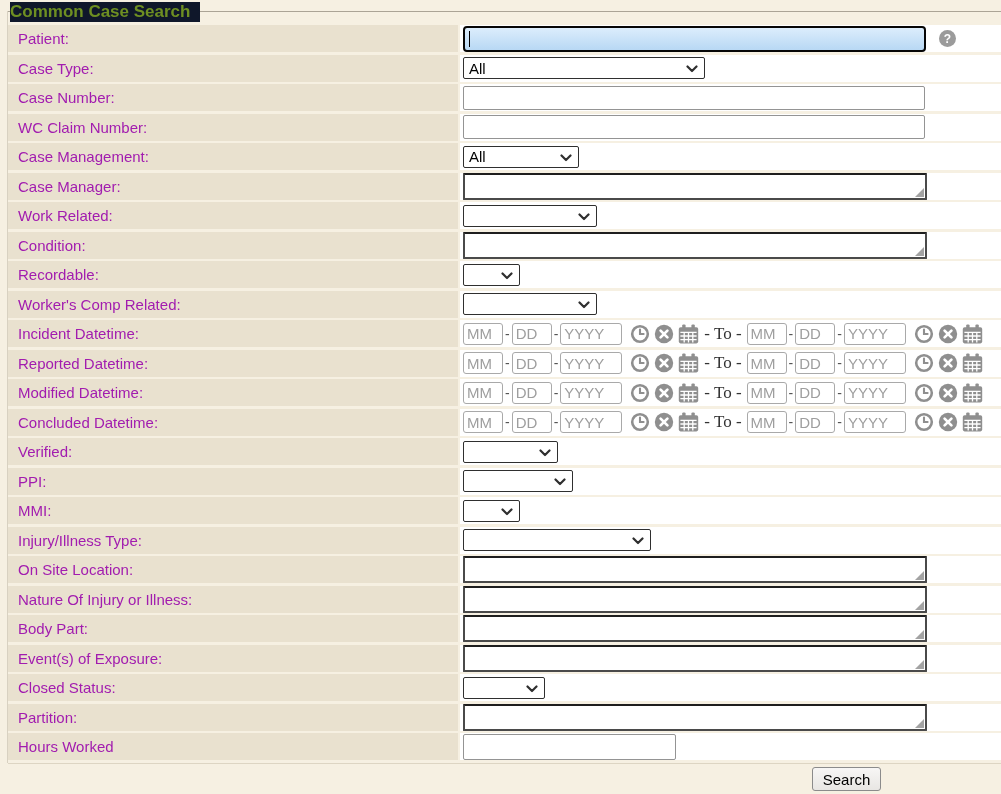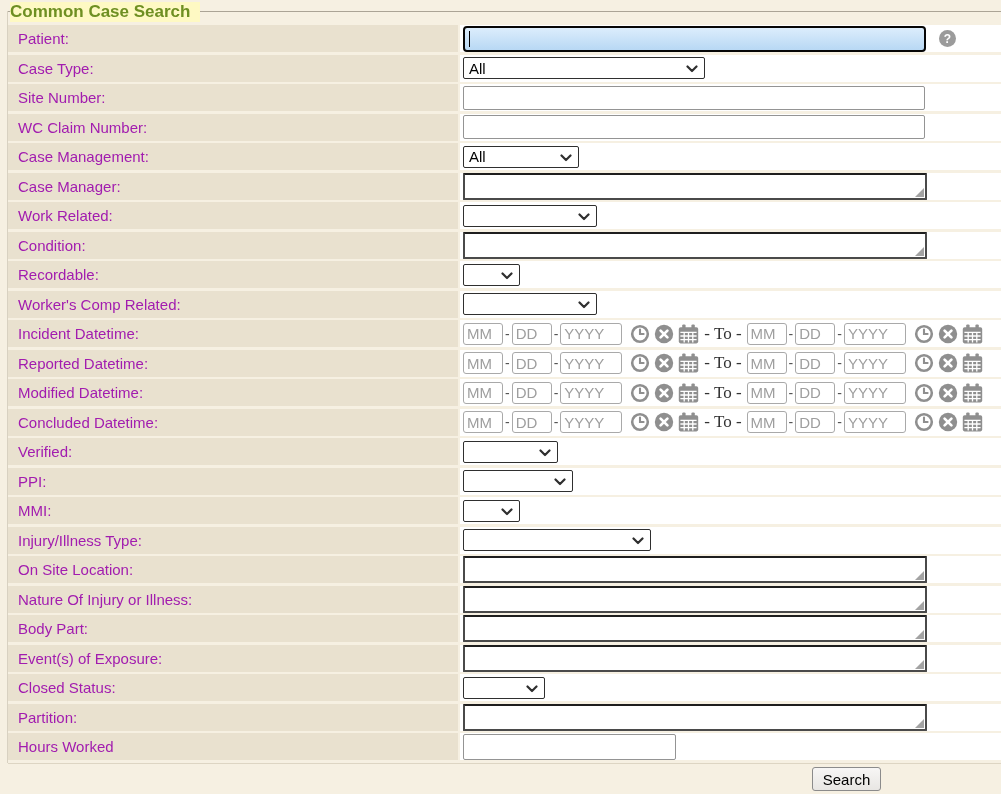--- a/index.html
+++ b/index.html
@@ -8,21 +8,21 @@
     position:relative;
     background:#f6f0e2;
     font-family:"Liberation Sans", sans-serif;
     overflow:hidden;
   }
   .topline { position:absolute; left:7px; top:11px; width:994px; height:1px; background:#aba496; }
   .leftline { position:absolute; left:7px; top:11px; width:1px; height:752px; background:#d8d1c1; }
   .legend {
     position:absolute; left:10px; top:2px; z-index:2;
     font-size:17px; font-weight:bold; color:#6e8f22;
-    background:#fef9c3; padding-right:10px; line-height:20px;
+    background:#0f172a; padding-right:10px; line-height:20px;
   }
   .rows { position:absolute; left:8px; top:25px; width:993px; border-bottom:1px solid #ddd5c3; }
   .row { display:flex; height:27px; margin-bottom:2.5px; }
   .lbl {
     width:450px; margin-right:2px; background:#e9e1cf;
     display:flex; align-items:center; padding-left:10px;
     font-size:15px; color:#a21caf; flex:none;
   }
   .cell { flex:1; background:#fff; display:flex; align-items:center; padding-left:3px; }
   
@@ -115,21 +115,21 @@
       <div class="sel w242">
         <span>All</span>
         <svg width="12" height="8" viewBox="0 0 12 8">
             <polyline points="1.5,1.5 6,6 10.5,1.5" fill="none" stroke="#2f2f2f" stroke-width="2.2" stroke-linecap="round" stroke-linejoin="round"></polyline>
           </svg>
       </div>
     </div>
   </div>
 
   <div class="row">
-    <div class="lbl">Site Number:</div>
+    <div class="lbl">Case Number:</div>
     <div class="cell">
       <input class="ti" type="text" value="" style="">
     </div>
   </div>
 
   <div class="row">
     <div class="lbl">WC Claim Number:</div>
     <div class="cell">
       <input class="ti" type="text" value="" style="">
     </div>

